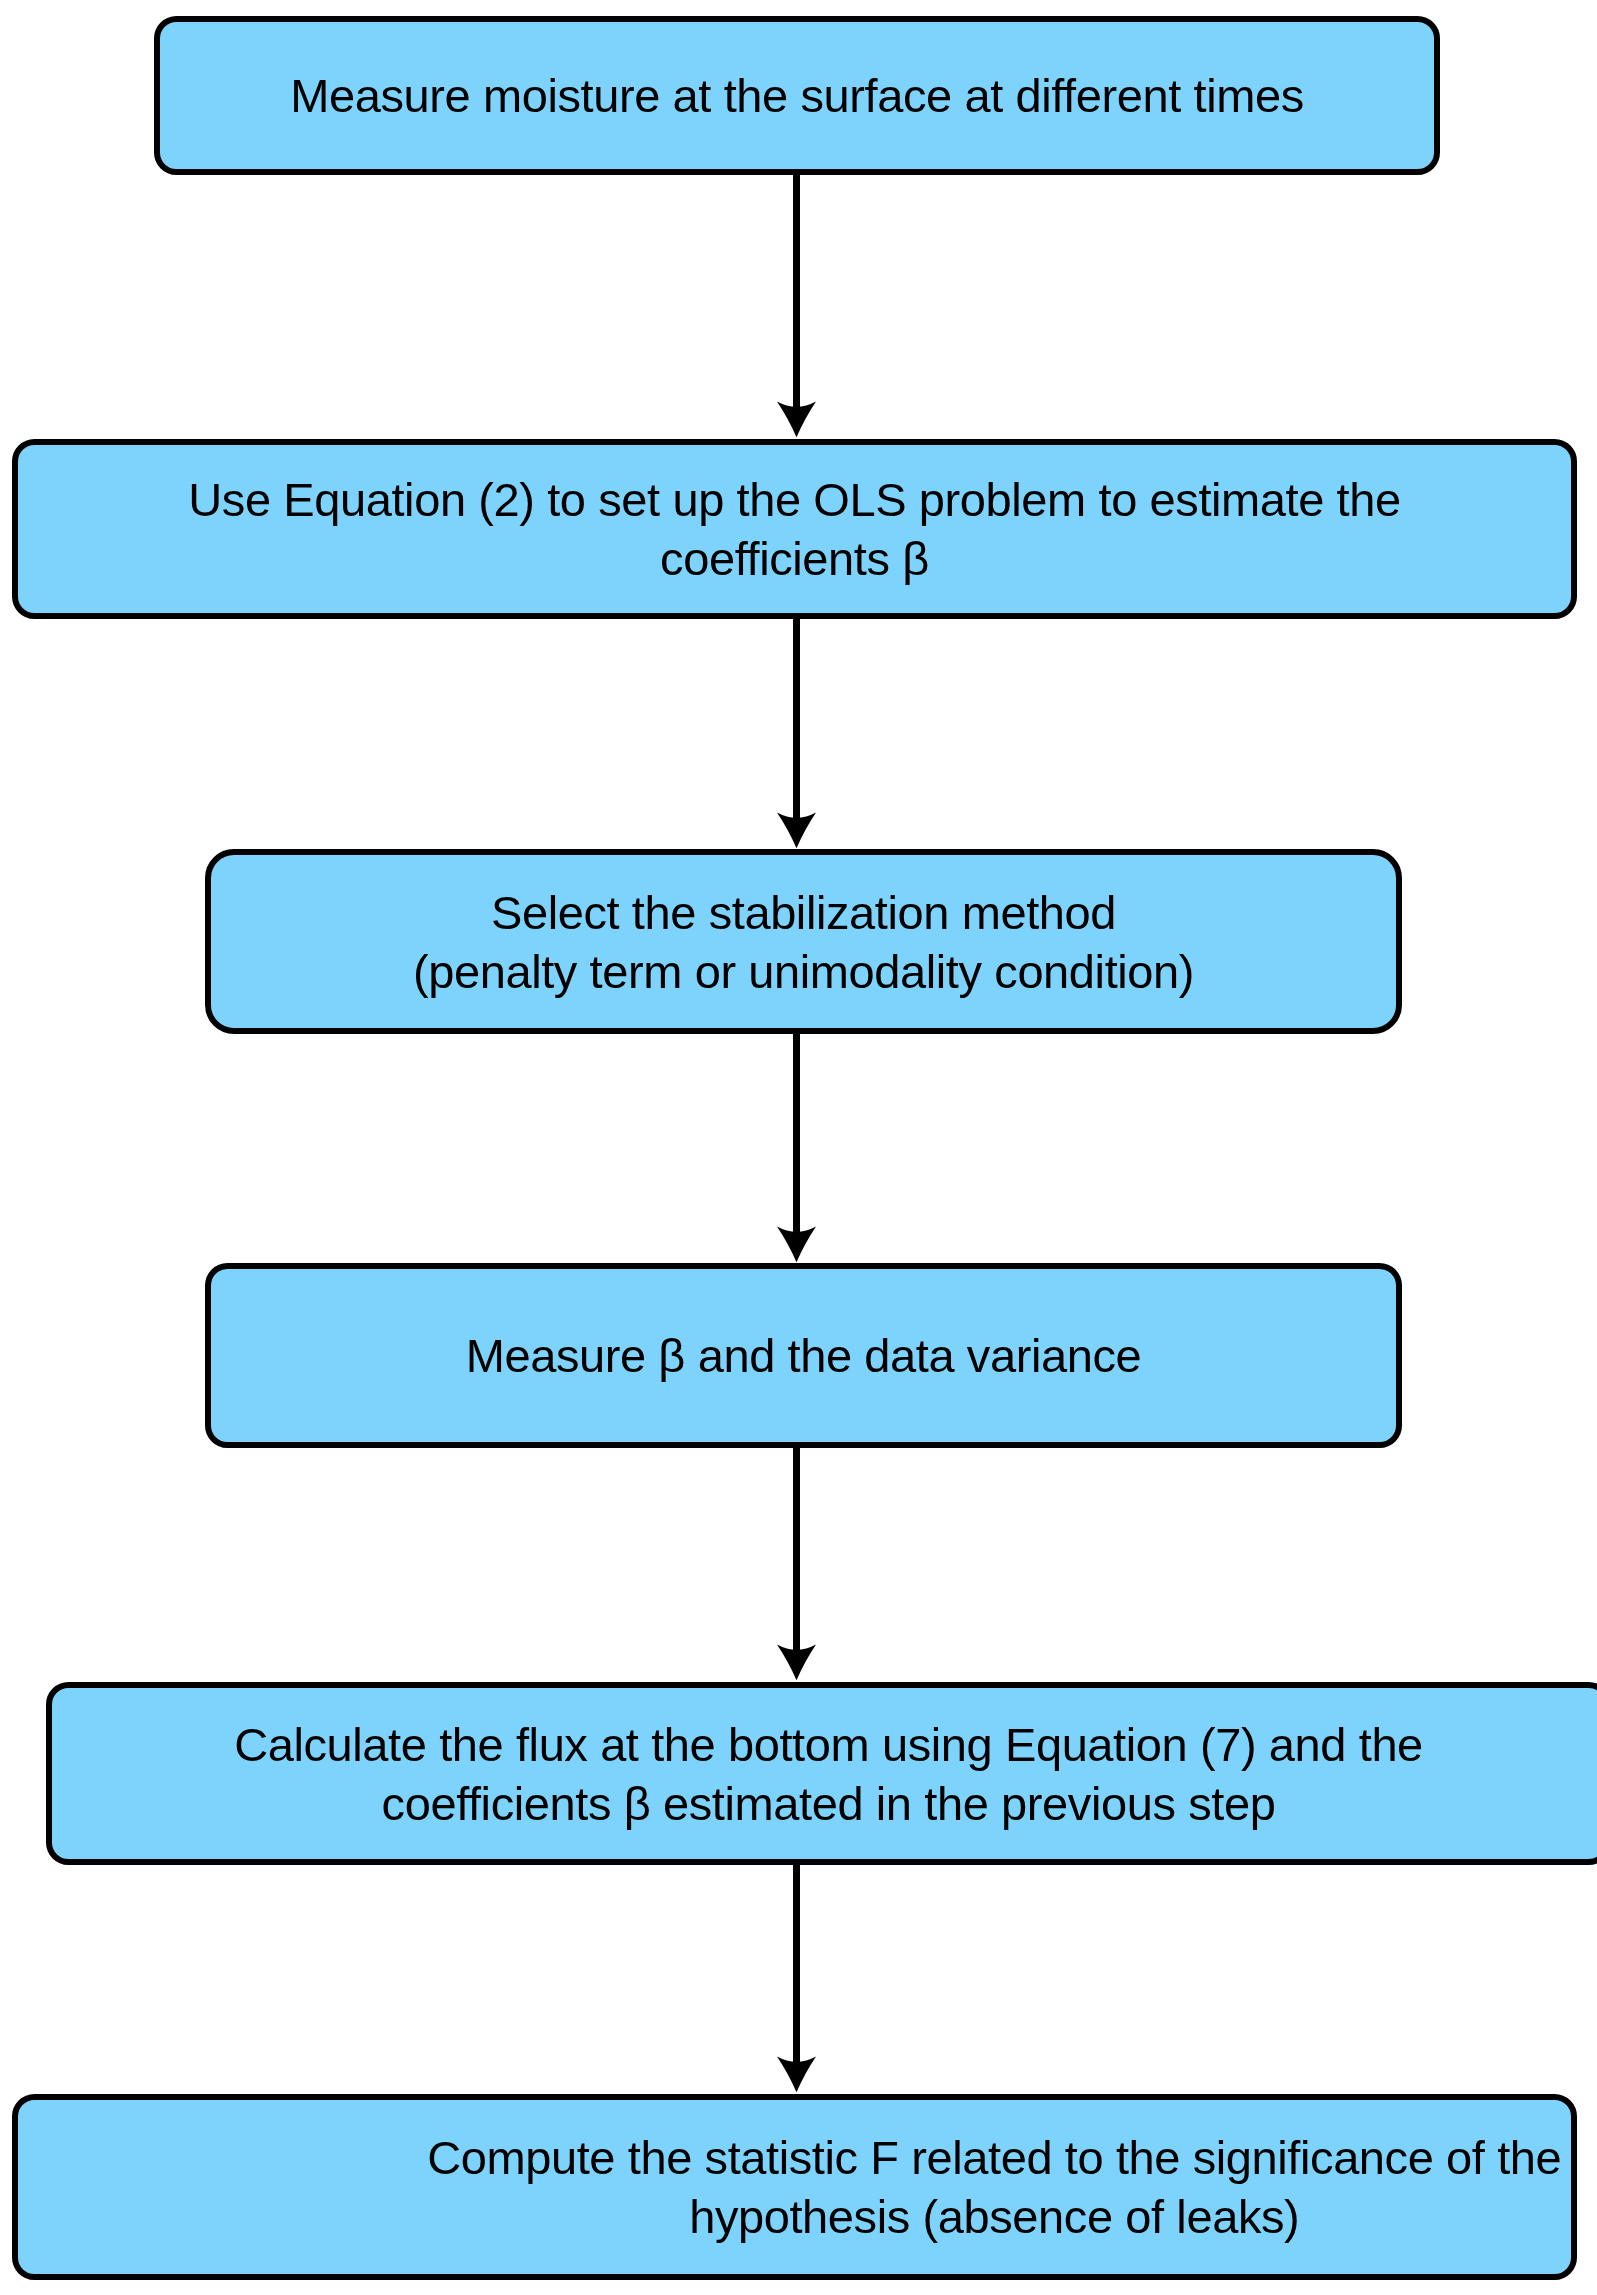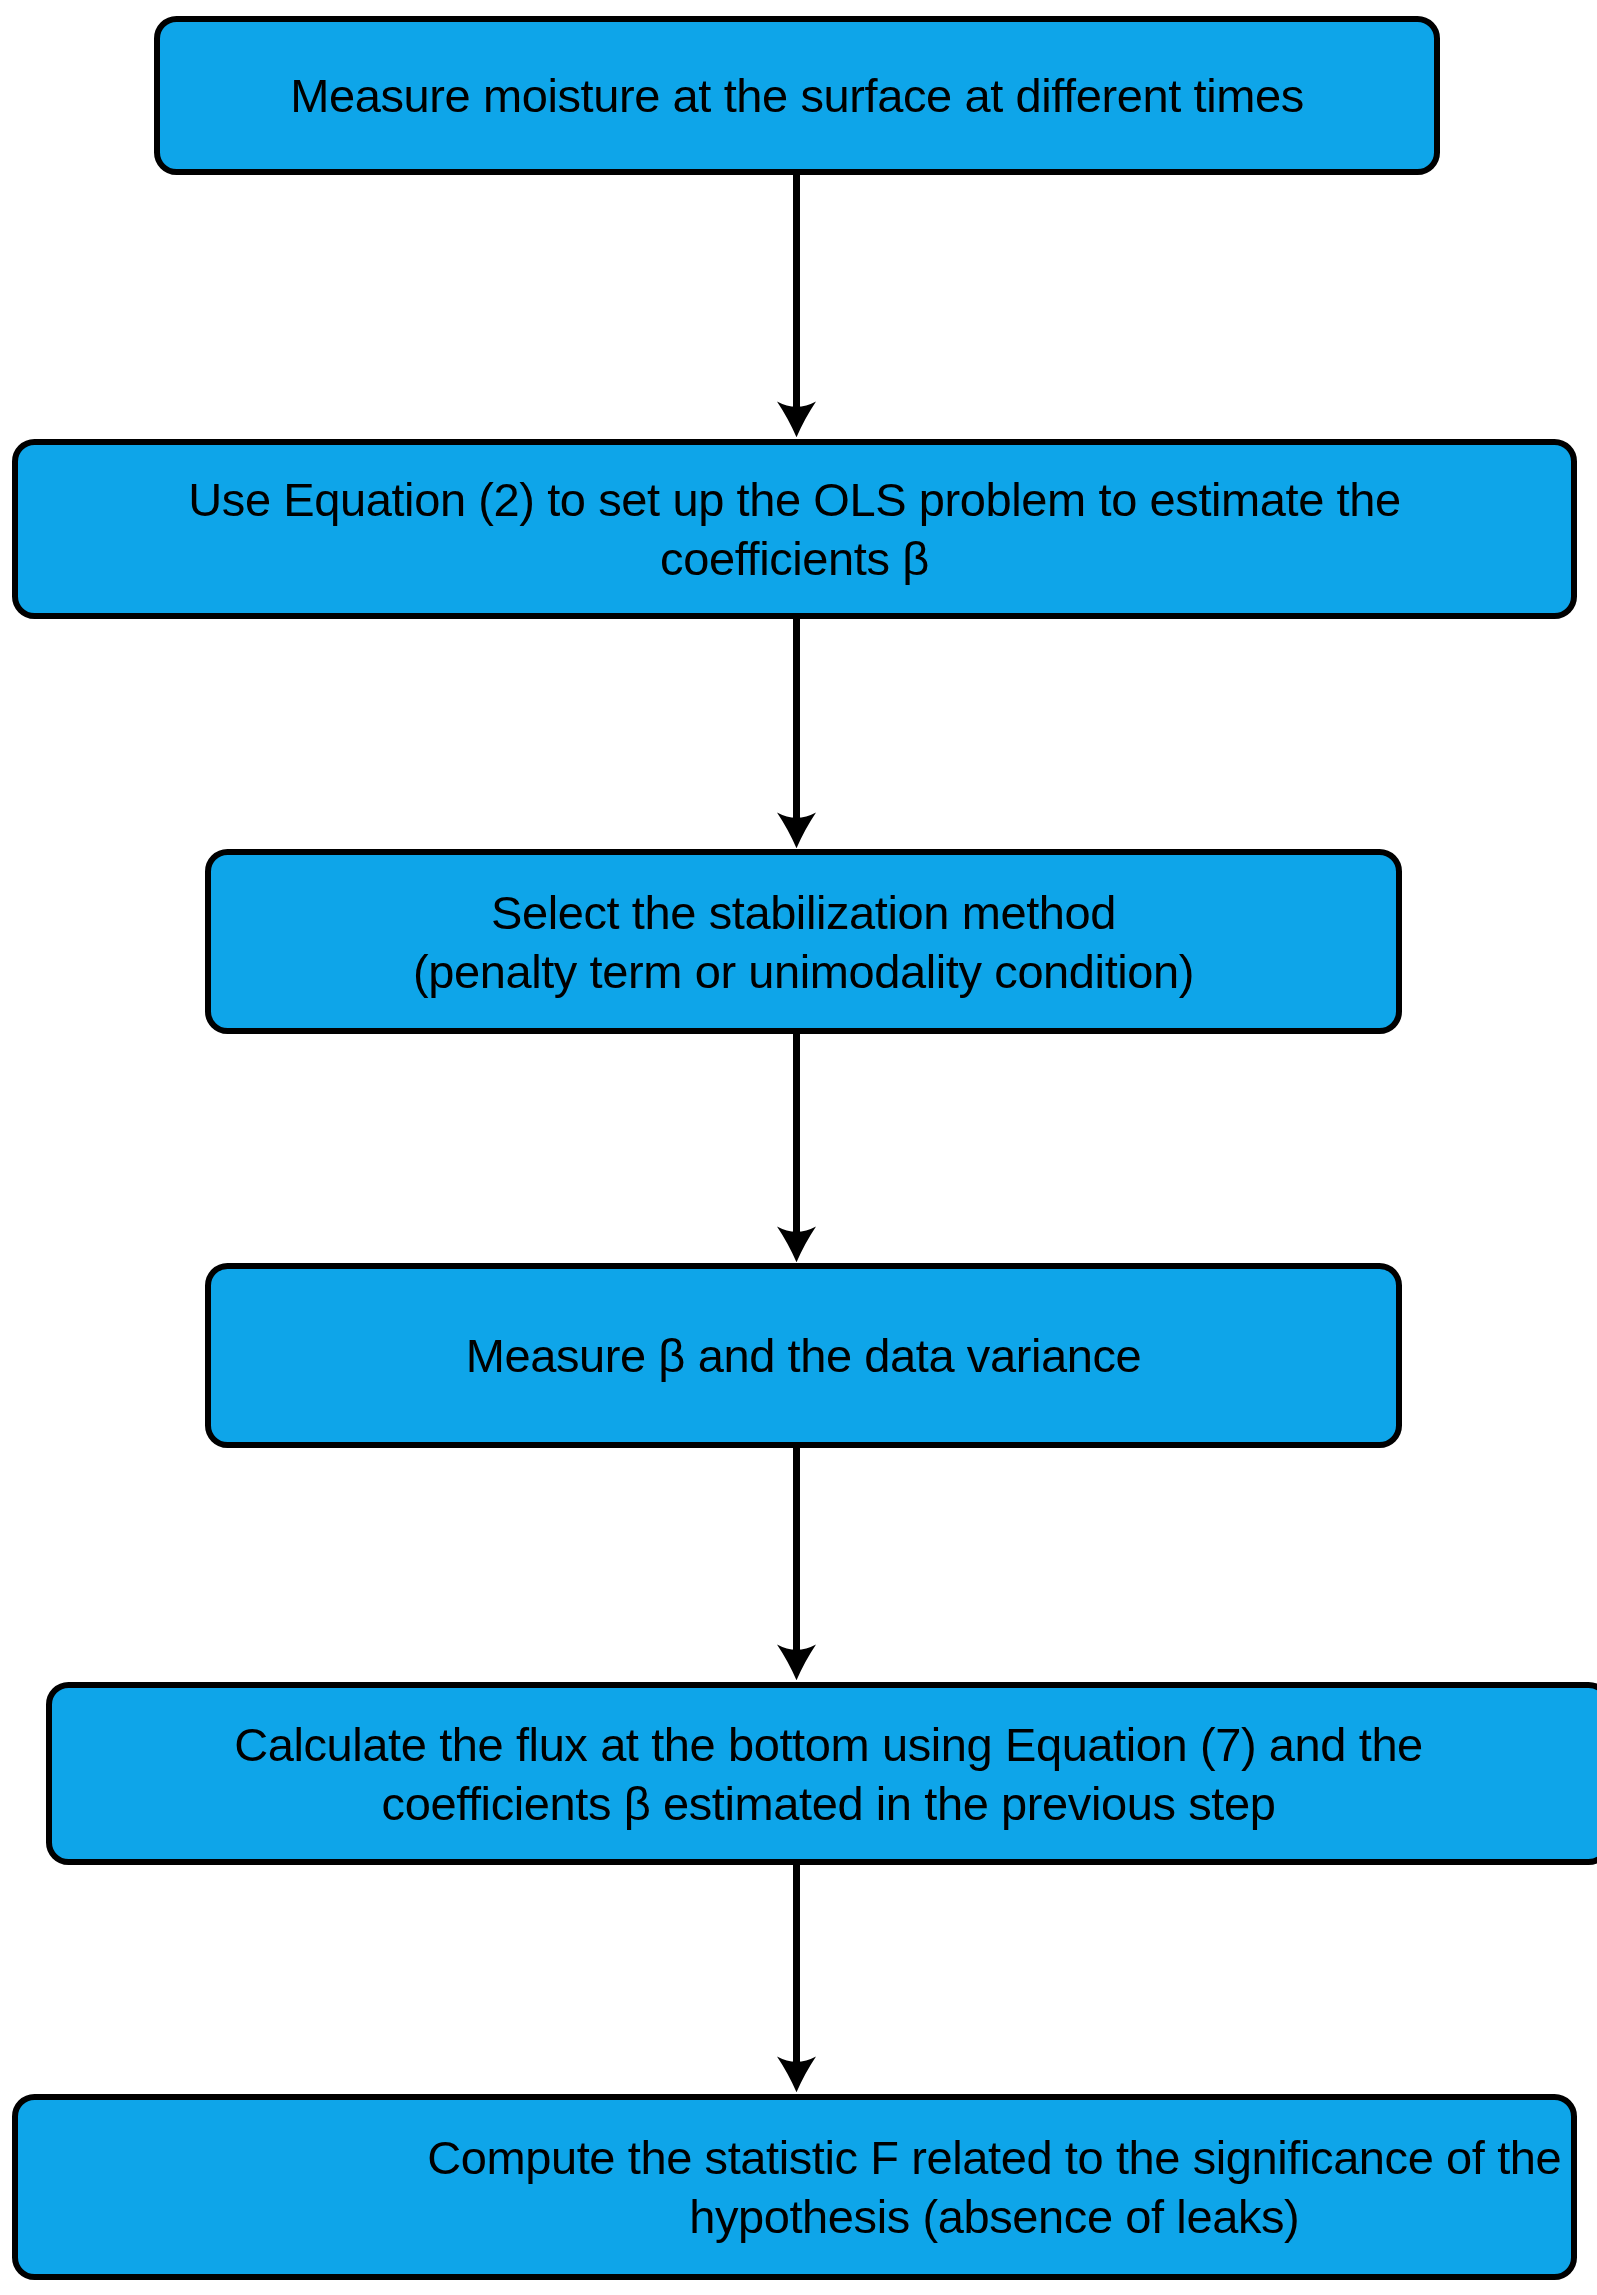--- a/index.html
+++ b/index.html
@@ -13,38 +13,38 @@
     height: 2295px;
     background: #ffffff;
     font-family: "Liberation Sans", sans-serif;
     overflow: hidden;
   }
   .node {
     position: absolute;
     box-sizing: border-box;
     border: 6.4px solid #000000;
     border-radius: 22.5px;
-    background: #0ea5e9;
+    background: #7dd3fc;
     display: flex;
     align-items: center;
     justify-content: center;
     text-align: center;
     padding: 0 9.7px;
   }
   .node .label {
     white-space: pre-line;
     font-size: 47px;
     line-height: 59px;
     letter-spacing: -0.4px;
     color: #000000;
   }
   
   .n1 { left: 154px; top: 16px;   width: 1286px; height: 159px; }
   .n2 { left: 12px;  top: 439px;  width: 1565px; height: 180px; }
-  .n3 { left: 205px; top: 849px; width: 1197px; height: 185px; }
+  .n3 { left: 205px; top: 849px; width: 1197px; height: 185px; border-radius: 29px; }
   .n4 { left: 205px; top: 1263px; width: 1197px; height: 185px; }
   .n5 { left: 12px;  top: 1682px; width: 1565px; height: 183px; margin-left: 34px; }
   .n6 { left: 12px;  top: 2094px; width: 1565px; height: 186px; justify-content: flex-end; }
 
   .arrow { position: absolute; width: 39px; }
   .a1 { left: 777px; top: 175px;  height: 263px; }
   .a2 { left: 777px; top: 619px;  height: 230px; }
   .a3 { left: 777px; top: 1034px; height: 229px; }
   .a4 { left: 777px; top: 1448px; height: 233px; }
   .a5 { left: 777px; top: 1864px; height: 229px; }

